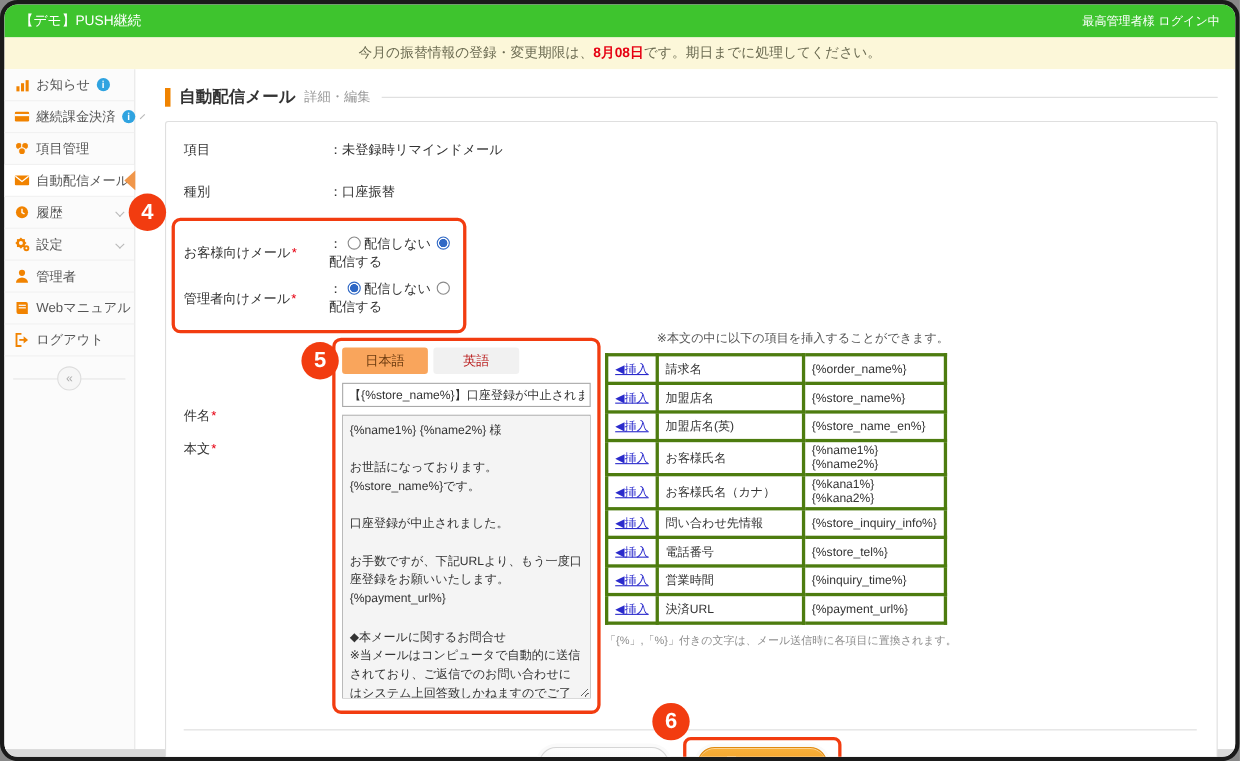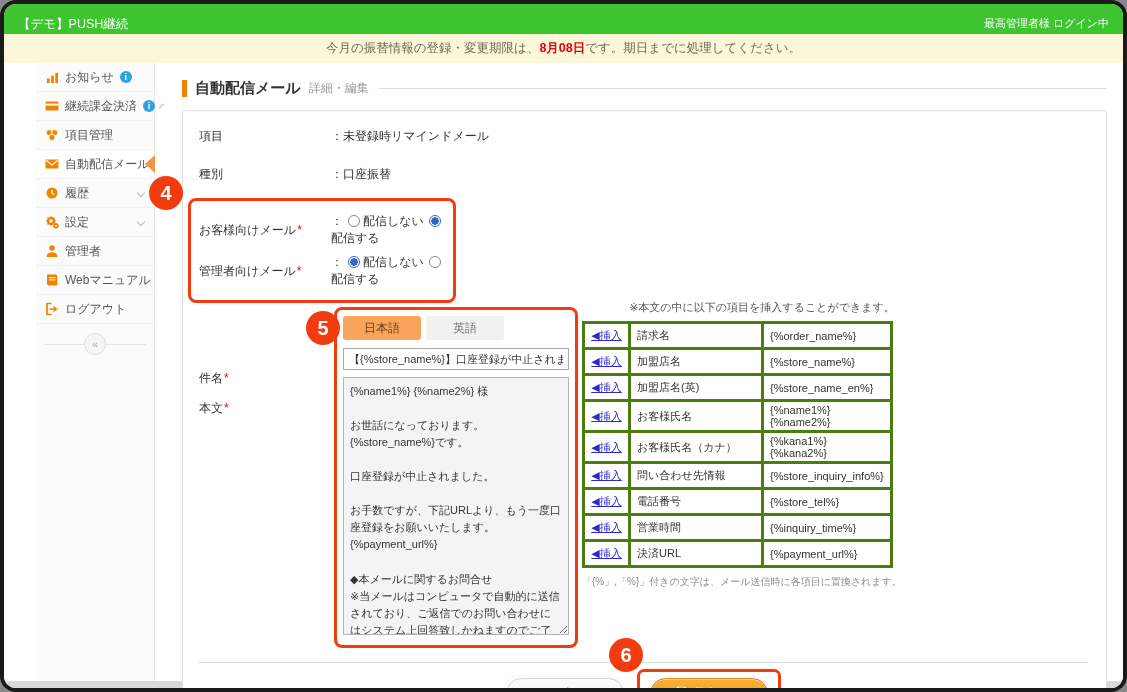--- a/index.html
+++ b/index.html
@@ -3,29 +3,29 @@
 <meta charset="utf-8">
 <style>
   * { margin:0; padding:0; box-sizing:border-box; }
   html,body { background:#888; }
   body { font-family:"Liberation Sans","DejaVu Sans",sans-serif; }
 
   .frame { width:1127px; height:692px; background:#1a1a1a; border-radius:16px; padding:4px; }
   .screen { width:100%; height:100%; background:#fff; border-radius:12px; overflow:hidden; display:flex; flex-direction:column; }
 
   
-  .topbar { height:30px; background:#3ec42e; color:#fff; display:flex; align-items:flex-start; justify-content:space-between; padding:12px 14px; flex:0 0 auto; }
+  .topbar { height:30px; background:#3ec42e; color:#fff; display:flex; align-items:center; justify-content:space-between; padding:12px 14px; flex:0 0 auto; }
   .topbar .app-title { font-size:12.5px; }
   .topbar .login-status { font-size:11px; }
 
   
   .notice { height:29px; background:#fcf7d9; color:#6b6b52; font-size:12.5px; display:flex; align-items:center; justify-content:center; flex:0 0 auto; }
   .notice b { color:#e60012; font-weight:bold; }
 
-  .body-row { flex:1 1 auto; display:flex; background:#fff; min-height:0;padding-left:32px; }
+  .body-row { flex:1 1 auto; display:flex; background:#fff; min-height:0; }
 
   
   .sidebar { width:119px; flex:0 0 auto; background:#fbfbfb; border-right:1px solid #e7e7e7; font-size:12px; color:#555; }
   .side-item { height:29px; display:flex; align-items:center; gap:6px; padding:0 7px 0 9px; position:relative; border-bottom:1px solid #f1f1f1; cursor:pointer; }
   .side-item .ic { width:14px; height:14px; flex:0 0 auto; display:flex; align-items:center; justify-content:center; }
   .side-item .lbl { white-space:nowrap; }
   .side-item.active { background:#fff; }
   .side-item.active::after { content:""; position:absolute; right:-1px; top:50%; margin-top:-9px; border-top:9px solid transparent; border-bottom:9px solid transparent; border-right:10px solid #f0964a; }
   .badge { width:12px; height:12px; border-radius:50%; background:#2fa3e0; color:#fff; font-size:9px; font-weight:bold; display:inline-flex; align-items:center; justify-content:center; flex:0 0 auto; }
   .chev { width:6px; height:6px; border-right:1.5px solid #b9b9b9; border-bottom:1.5px solid #b9b9b9; transform:rotate(45deg); margin-left:auto; margin-right:3px; }
@@ -58,21 +58,21 @@
   .radio.checked { border-color:#2f68c5; background:radial-gradient(circle,#2f68c5 0 3.5px,#fff 4px); }
 
   .section { display:flex; align-items:flex-start; margin-top:4px; }
   .labels-col { width:135px; flex:0 0 auto; font-size:12px; color:#333; }
   .lbl-subject { margin-top:63px; }
   .lbl-body { margin-top:13px; }
 
   .box5 { width:244px; flex:0 0 auto; padding:6px; }
   .box5 .num-circle { left:-31px; top:1px; }
   .tabs { display:flex; gap:5px; }
-  .tab { width:78px; height:24px; font-size:12px; display:flex; align-items:center; justify-content:center; background:#f1f1f1; color:#737373; border-radius:3px; cursor:pointer; }
+  .tab { width:78px; height:24px; font-size:12px; display:flex; align-items:center; justify-content:center; background:#f1f1f1; color:#b91c1c; border-radius:3px; cursor:pointer; }
   .tab.active { background:#f9a55c; color:#6d3c10; }
   .subject-input { width:100%; margin-top:8px; border:1px solid #a9a9a9; font-size:11px; padding:4px 5px; color:#333; font-family:inherit; background:#fff; }
   .body-textarea { width:100%; height:258px; margin-top:7px; border:1px solid #b3b3b3; background:#f4f4f4; font-size:11px; line-height:1.55; padding:5px 6px; color:#333; font-family:inherit; resize:both; }
 
   .right-col { margin-left:4px; margin-top:-7px; }
   .ins-note { font-size:11px; color:#555; text-align:center; margin-bottom:6px; padding-left:40px; white-space:nowrap; }
   .ins-table { border-collapse:collapse; font-size:11px; color:#333; }
   .ins-table td { border:3px solid #4d7c0f; height:26px; padding:2px 6px; background:#fff; }
   .ins-table td.c-ins { width:46px; text-align:center; }
   .ins-table td.c-lbl { width:133px; }

